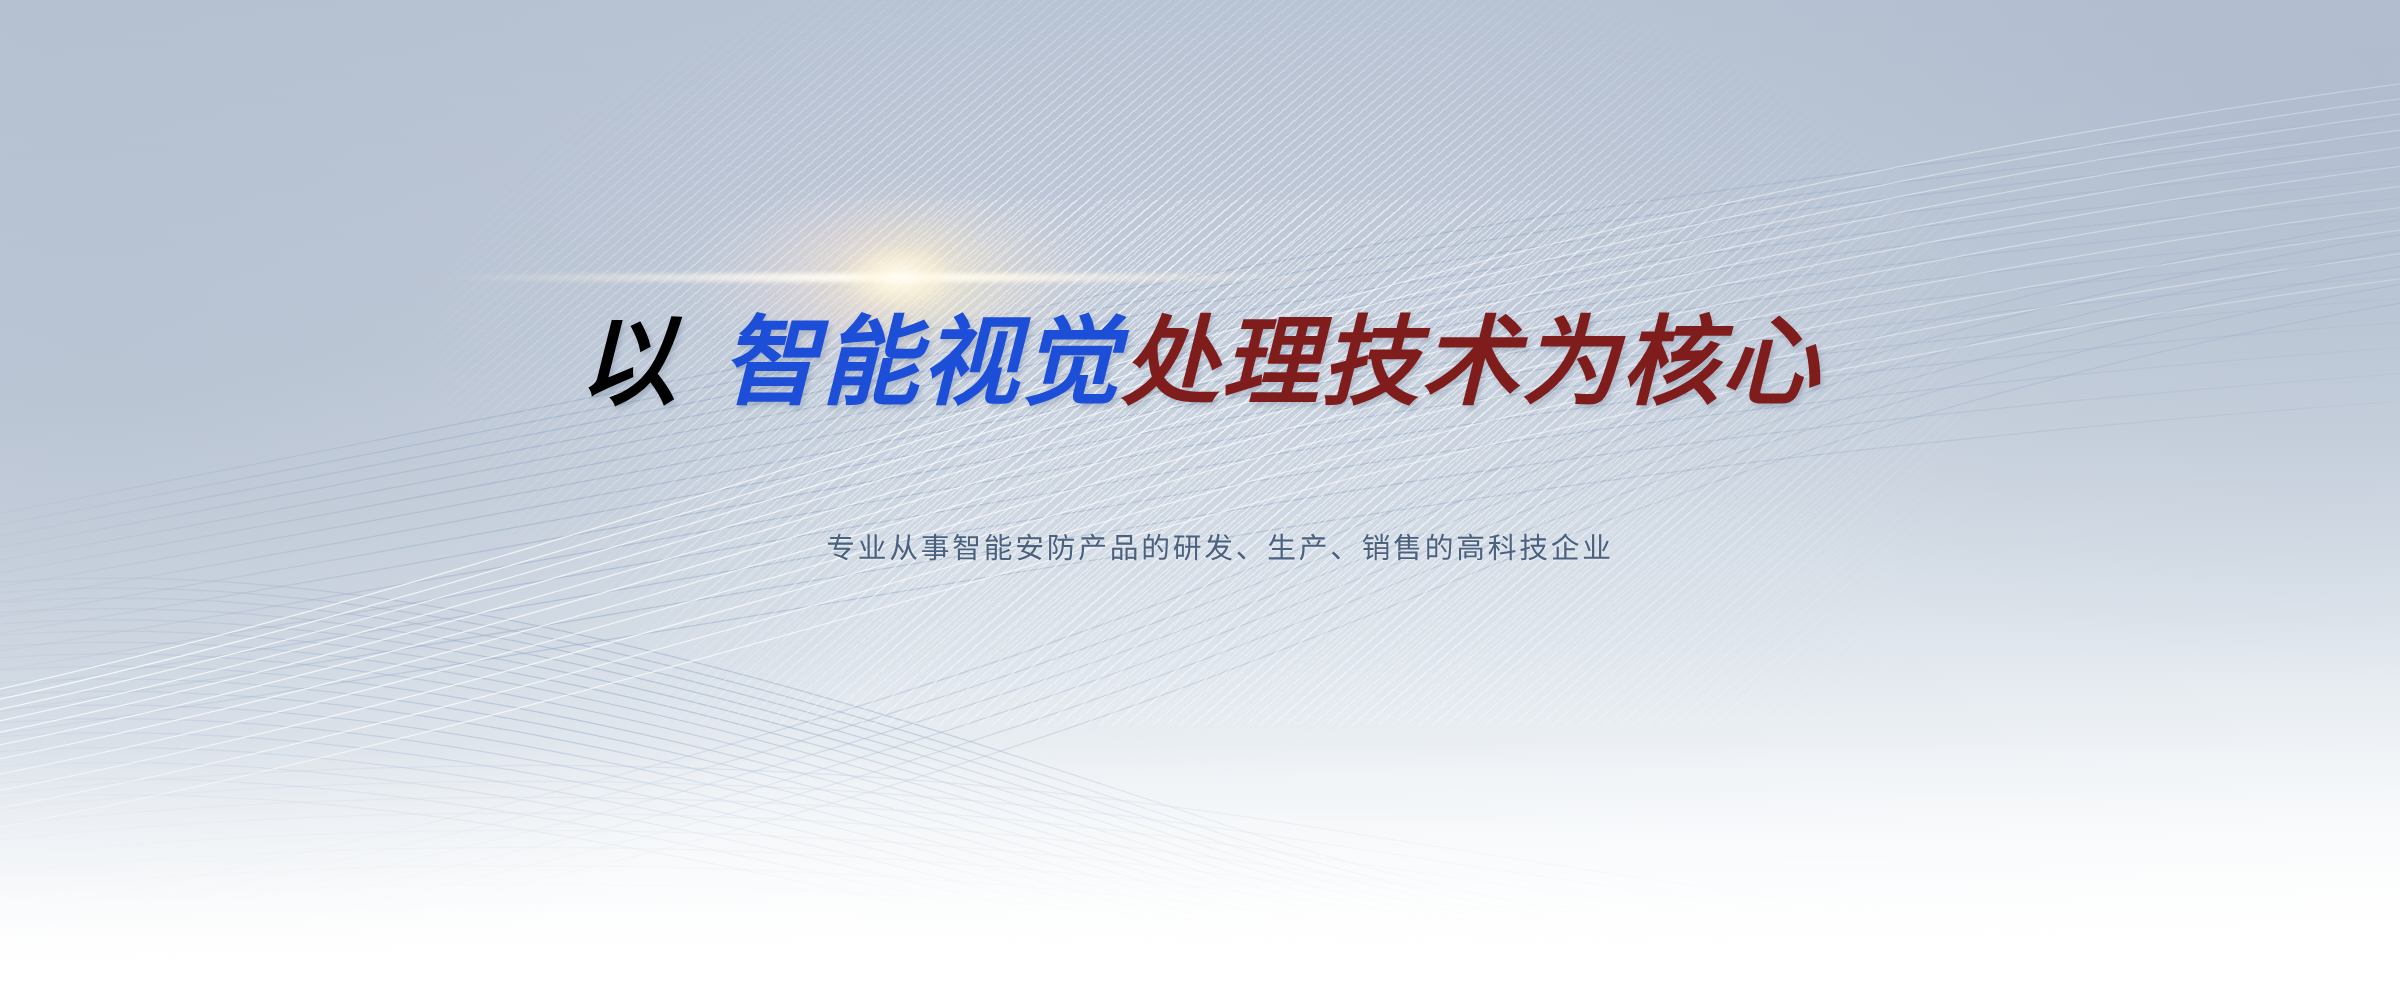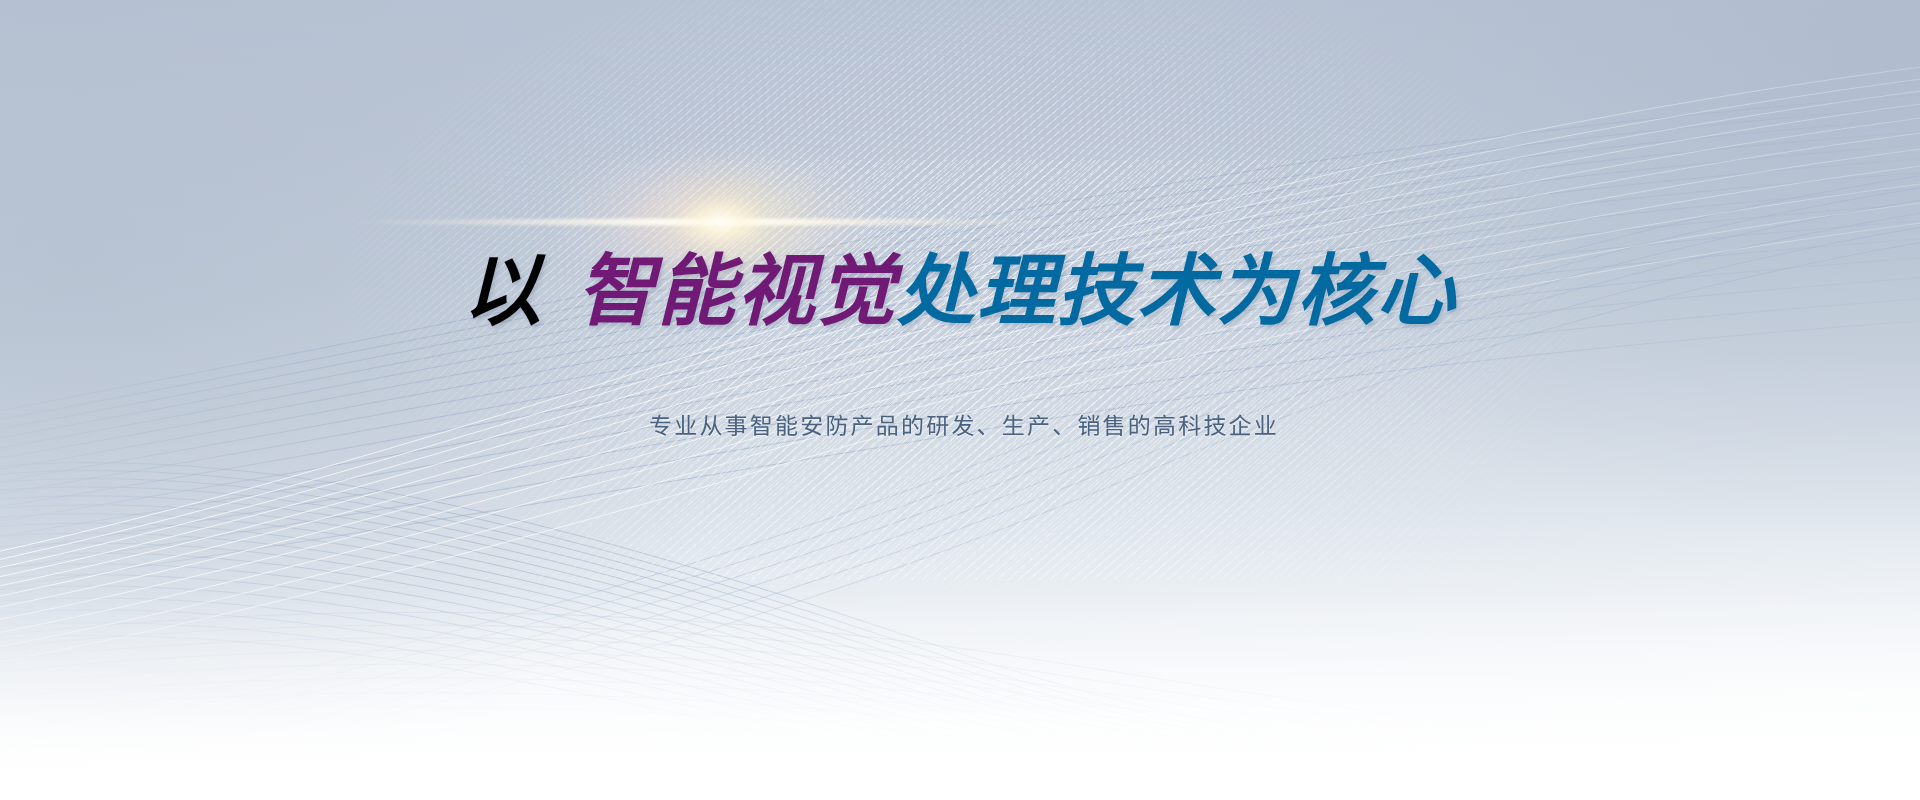--- a/index.html
+++ b/index.html
@@ -212,29 +212,29 @@
     font-size: 78px;
     line-height: 1;
     font-weight: 800;
     font-style: italic;
     letter-spacing: 2px;
     font-family: "DejaVu Sans", "Liberation Sans", sans-serif;
     text-shadow: 2px 3px 4px rgba(90,110,140,0.28);
   }
   .headline .seg-dim   { color: #50
 6cac; }
-  .headline .seg-accent{ color: #701a75; margin-left: 34px; }
-  .headline .seg-tail  { color: #0369a1; }
+  .headline .seg-accent{ color: #1d4ed8; margin-left: 34px; }
+  .headline .seg-tail  { color: #7f1d1d; }
 
   .subtitle {
     position: absolute;
     top: 403px;
     left: 50%;
     transform: translateX(-50%);
-    margin: 4px;
+    margin: 16px;
     white-space: nowrap;
     font-size: 23px;
     letter-spacing: 2.2px;
     color: #4a617f;
     font-family: "DejaVu Sans", "Liberation Sans", sans-serif;
     text-shadow: 0 1px 2px rgba(255,255,255,0.55);
   }
 
   .cta {
     position: absolute;

